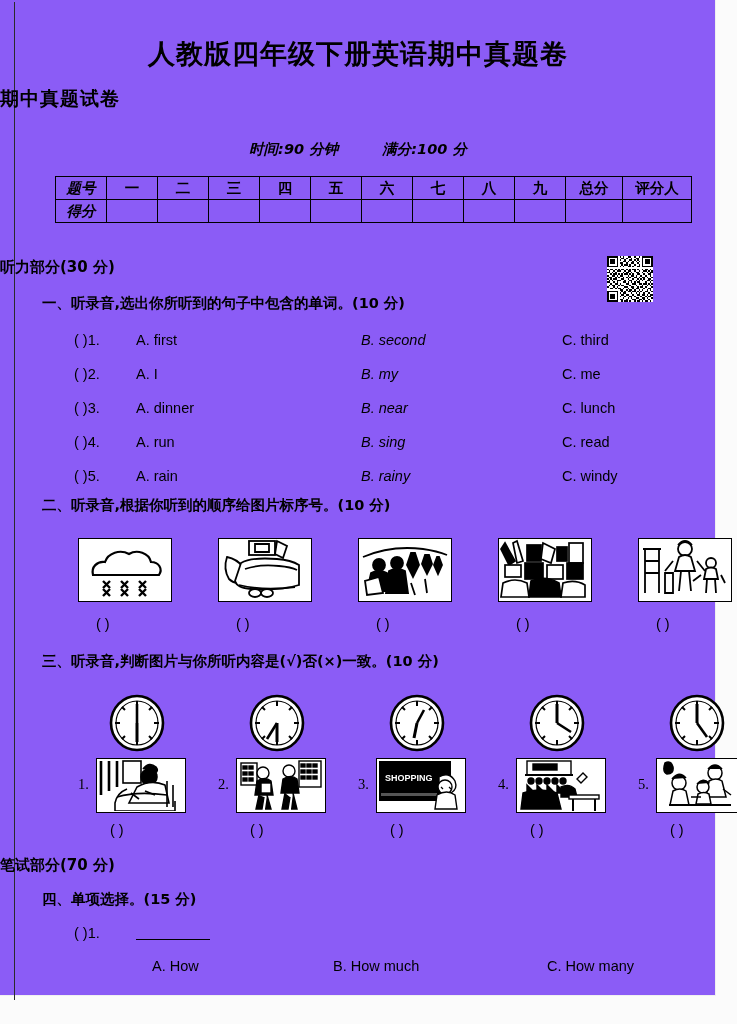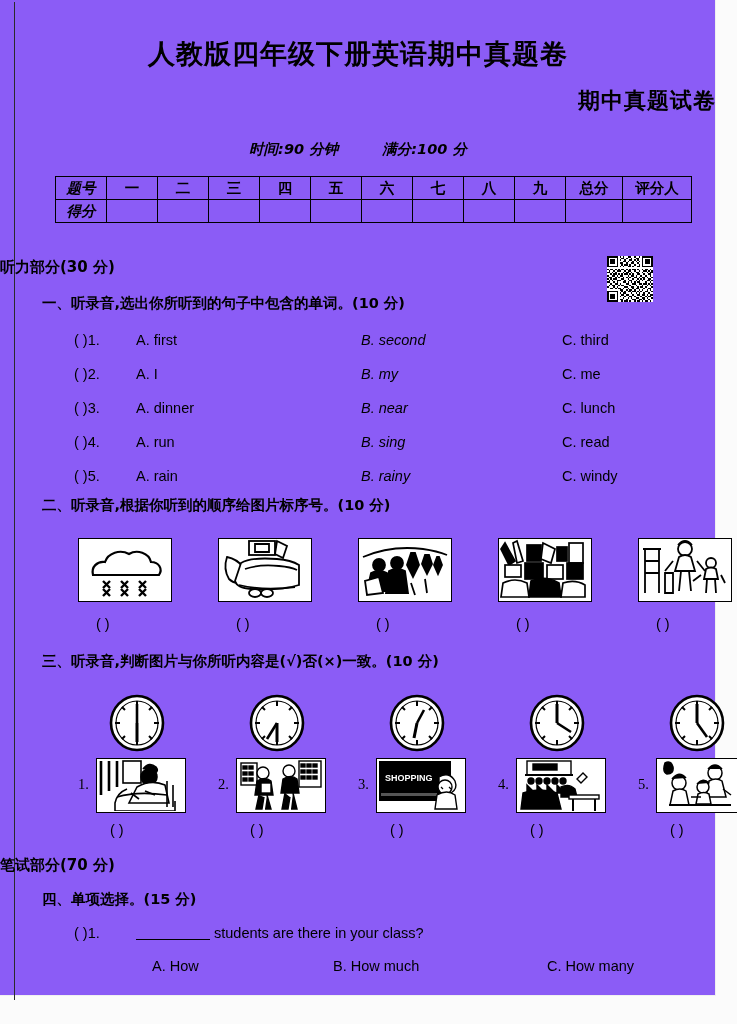--- a/index.html
+++ b/index.html
@@ -28,23 +28,23 @@
   
   .title-main{
     position:absolute;left:0;top:36px;width:716px;
     text-align:center;
     font-family:"DejaVu Sans","Liberation Sans",sans-serif;
     font-weight:bold;font-size:27px;letter-spacing:1px;
     white-space:nowrap;
   }
   .title-sub{
     position:absolute;left:0;top:86px;width:716px;
-    text-align:right;
+    text-align:left;
     font-family:"DejaVu Sans","Liberation Sans",sans-serif;
-    font-weight:bold;font-size:22px;letter-spacing:1px;
+    font-weight:bold;font-size:19px;letter-spacing:1px;
   }
   .meta-line{
     position:absolute;left:0;top:140px;width:716px;
     text-align:center;
     font-family:"DejaVu Sans","Liberation Sans",sans-serif;
     font-weight:bold;font-size:14.5px;font-style:italic;
   }
   .meta-line .gap{display:inline-block;width:34px;}
 
   
@@ -766,21 +766,20 @@
     </div>
 
     <div class="part-head" style="top:856px;">笔试部分(70 分)</div>
 
     <div class="sec-head" style="top:890px;">四、单项选择。(15 分)</div>
 
     <div class="mc-row" style="top:925px;">
       <span class="paren">(     )1.</span>
       <span style="position:absolute;left:136px;white-space:nowrap;">
         <span class="blank"></span>
-        <span>students are there in your class?</span>
       </span>
     </div>
     <div class="mc-row" style="top:958px;">
       <span style="position:absolute;left:152px;white-space:nowrap;">A. How</span>
       <span style="position:absolute;left:333px;white-space:nowrap;text-align:right;">B. How much</span>
       <span style="position:absolute;left:547px;white-space:nowrap;">C. How many</span>
     </div>
 
   </div>
 </div>

